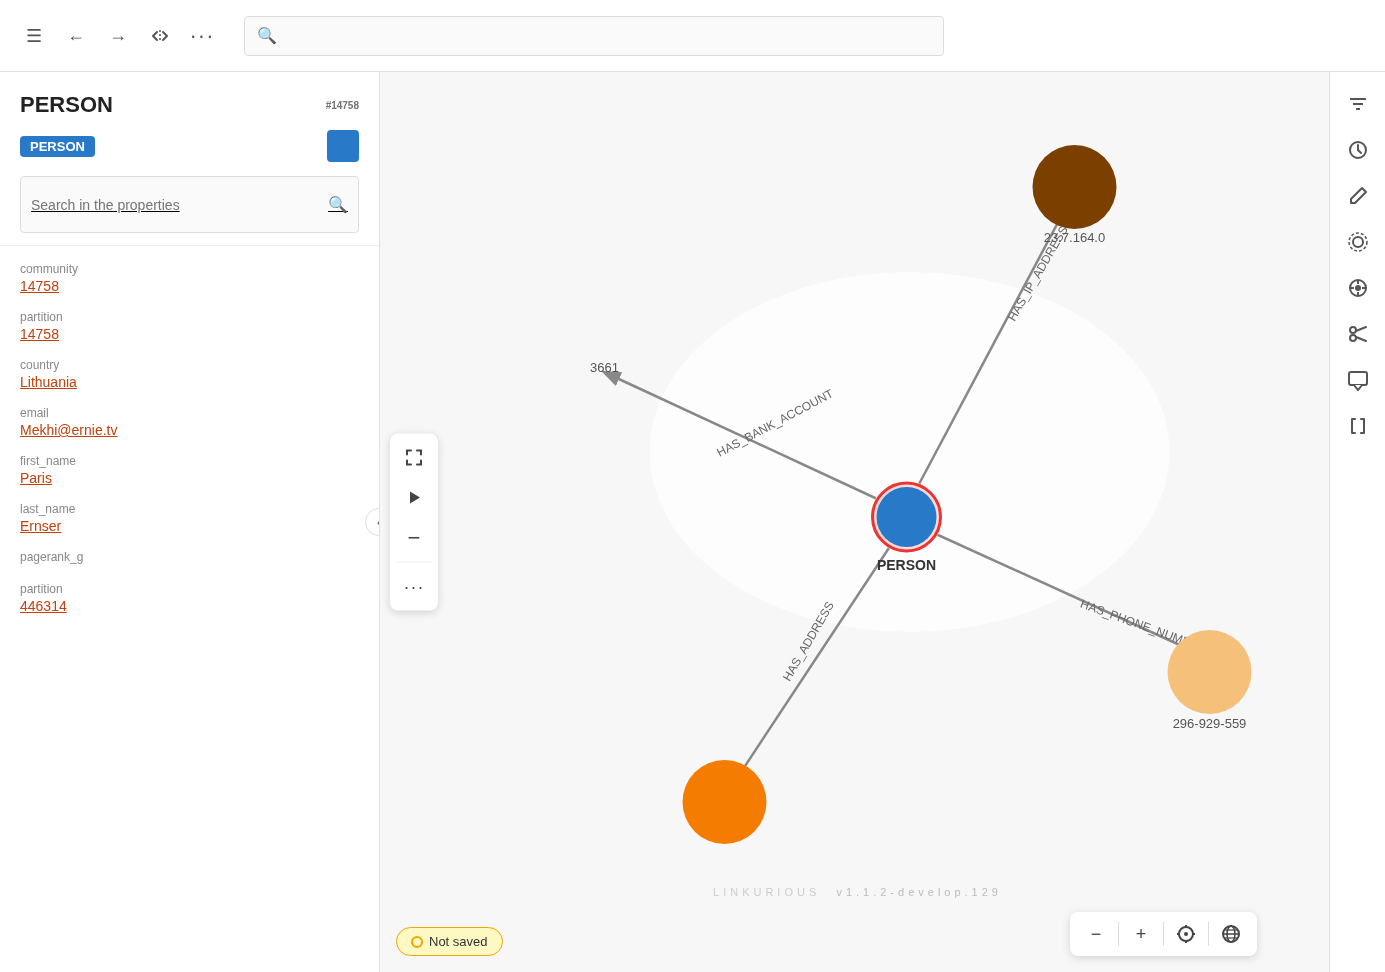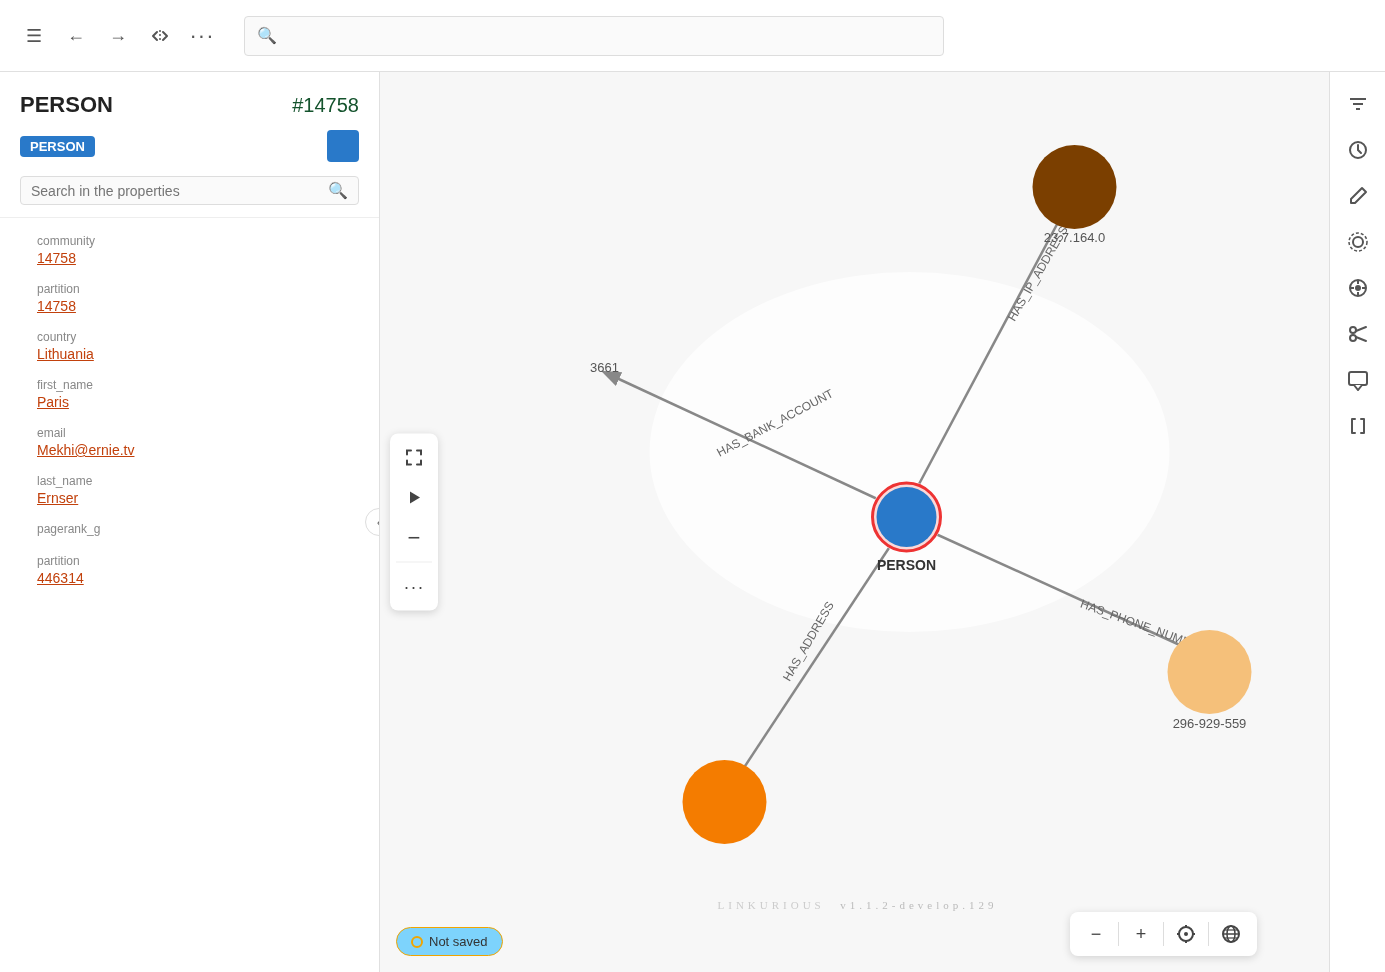--- a/index.html
+++ b/index.html
@@ -77,22 +77,23 @@
       align-items: center;
       justify-content: space-between;
       margin-bottom: 12px;
     }
     .panel-title {
       font-size: 22px;
       font-weight: 700;
       color: #222;
     }
     .panel-id {
-      font-size: 20px;
-      color: #14532d;
+      font-size: 10px;
+      color: #737373;
+      font-weight: bold;
     }
     .panel-tags {
       display: flex;
       align-items: center;
       gap: 8px;
       margin-bottom: 14px;
     }
     .tag-badge {
       background: #2979c9;
       color: #fff;
@@ -105,38 +106,39 @@
       width: 32px; height: 32px;
       border-radius: 4px;
       background: #2979c9;
       margin-left: auto;
     }
     .search-props {
       display: flex;
       align-items: center;
       border: 1px solid #ddd;
       border-radius: 4px;
-      padding: 4px 10px;
+      padding: 18px 10px;
       gap: 24px;
       background: #fafafa;
+      text-decoration: underline;
     }
     .search-props input {
       border: none; background: transparent; outline: none;
       flex: 1; font-size: 14px; color: #555;
     }
     .search-props .s-icon { color: #888; font-size: 16px; }
 
     
     .props-list {
       flex: 1;
       overflow-y: auto;
       padding: 8px 0;
     }
     .prop-item {
-      padding: 8px 37px;
+      padding: 8px 20px;
     }
     .prop-key {
       font-size: 12px;
       color: #888;
       margin-bottom: 2px;
     }
     .prop-value {
       font-size: 14px;
       color: #c2410c;
       text-decoration: underline;
@@ -226,21 +228,21 @@
     .bottom-bar {
       position: absolute;
       bottom: 16px;
       left: 16px;
       display: flex;
       align-items: center;
       gap: 8px;
       z-index: 10;
     }
     .not-saved-btn {
-      background: #7dd3fc;
+      background: #fef9c3;
       border: 1.5px solid #f0a500;
       border-radius: 20px;
       padding: 6px 14px;
       font-size: 13px;
       color: #333;
       cursor: pointer;
       display: flex; align-items: center; gap: 6px;
     }
     .not-saved-dot {
       width: 12px; height: 12px;
@@ -274,30 +276,29 @@
       color: #444;
     }
     .br-divider {
       width: 1px; height: 24px;
       background: #ddd;
     }
 
     
     .watermark {
       position: absolute;
-      bottom: 56px;
+      bottom: 68px;
       left: 50%;
       transform: translateX(-50%);
       font-size: 22px;
       font-weight: 300;
       color: #bbb;
       letter-spacing: 4px;
       pointer-events: none;
       z-index: 1;
-      font-family: Liberation Serif, serif;
     }
     .watermark span { color: #ccc; font-size: 11px; vertical-align: middle; margin-left: 6px; }
 
     
     .graph-svg {
       position: absolute;
       top: 0; left: 0;
       width: 100%; height: 100%;
       z-index: 2;
     }
@@ -350,26 +351,26 @@
     </div>
         <div class="prop-item">
       <div class="prop-key">partition</div>
       <div class="prop-value">14758</div>
     </div>
         <div class="prop-item">
       <div class="prop-key">country</div>
       <div class="prop-value">Lithuania</div>
     </div>
         <div class="prop-item">
+      <div class="prop-key">email</div>
+      <div class="prop-value">Mekhi@ernie.tv</div>
+    </div>
+        <div class="prop-item">
       <div class="prop-key">first_name</div>
       <div class="prop-value">Paris</div>
-    </div>
-        <div class="prop-item">
-      <div class="prop-key">email</div>
-      <div class="prop-value">Mekhi@ernie.tv</div>
     </div>
         <div class="prop-item">
       <div class="prop-key">last_name</div>
       <div class="prop-value">Ernser</div>
     </div>
         <div class="prop-item">
       <div class="prop-key">pagerank_g</div>
     </div>
         <div class="prop-item">
       <div class="prop-key">partition</div>

